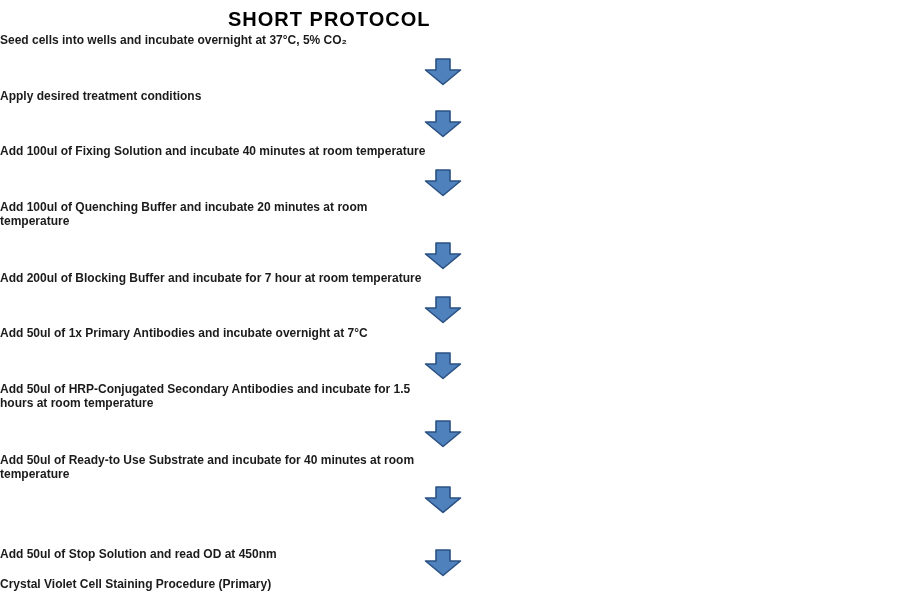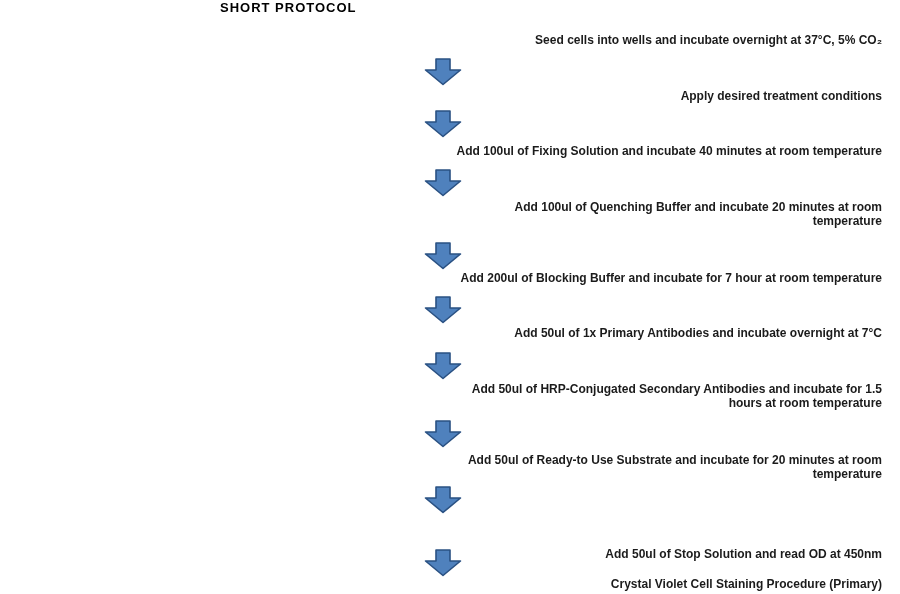--- a/index.html
+++ b/index.html
@@ -6,35 +6,35 @@
   .canvas{
     position:relative;
     width:900px;height:594px;
     background:#ffffff;
     overflow:hidden;
     font-family:"Liberation Sans","DejaVu Sans",sans-serif;
   }
   .title{
     position:absolute;
     left:220px;top:0px;
-    margin:0;
-    font-size:13px;
+    margin:8px;
+    font-size:20px;
     font-weight:bold;
     letter-spacing:1px;
     color:#000000;
   }
   .flow{
     position:absolute;
     left:0;top:0;
     width:882px;height:594px;
   }
   .step{
     position:absolute;
     left:0;width:100%;
-    text-align:right;
+    text-align:left;
     font-size:12px;
     font-weight:bold;
     line-height:14px;
     color:#1b1b1b;
     white-space:pre-line;
   }
   .arrow{
     position:absolute;
     left:50%;
     margin-left:-17px;
@@ -87,21 +87,21 @@
       <polygon points="12,1 26,1 26,12 36.5,12 19,26.5 1.5,12 12,12" stroke-width="1.6" stroke-linejoin="round" fill="#4F81BD" stroke="#2A5183"></polygon>
     </svg>
 
     <div class="step" style="top:382px">Add 50ul of HRP-Conjugated Secondary Antibodies and incubate for 1.5
 hours at room temperature</div>
 
     <svg class="arrow" style="top:420px" viewBox="0 0 38 28">
       <polygon points="12,1 26,1 26,12 36.5,12 19,26.5 1.5,12 12,12" stroke-width="1.6" stroke-linejoin="round" fill="#4F81BD" stroke="#2A5183"></polygon>
     </svg>
 
-    <div class="step" style="top:453px">Add 50ul of Ready-to Use Substrate and incubate for 20 minutes at room
+    <div class="step" style="top:453px">Add 50ul of Ready-to Use Substrate and incubate for 40 minutes at room
 temperature</div>
 
     <svg class="arrow" style="top:486px" viewBox="0 0 38 28">
       <polygon points="12,1 26,1 26,12 36.5,12 19,26.5 1.5,12 12,12" stroke-width="1.6" stroke-linejoin="round" fill="#4F81BD" stroke="#2A5183"></polygon>
     </svg>
 
     <div class="step" style="top:547px">Add 50ul of Stop Solution and read OD at 450nm</div>
 
     <svg class="arrow" style="top:549px" viewBox="0 0 38 28">
       <polygon points="12,1 26,1 26,12 36.5,12 19,26.5 1.5,12 12,12" stroke-width="1.6" stroke-linejoin="round" fill="#4F81BD" stroke="#2A5183"></polygon>

